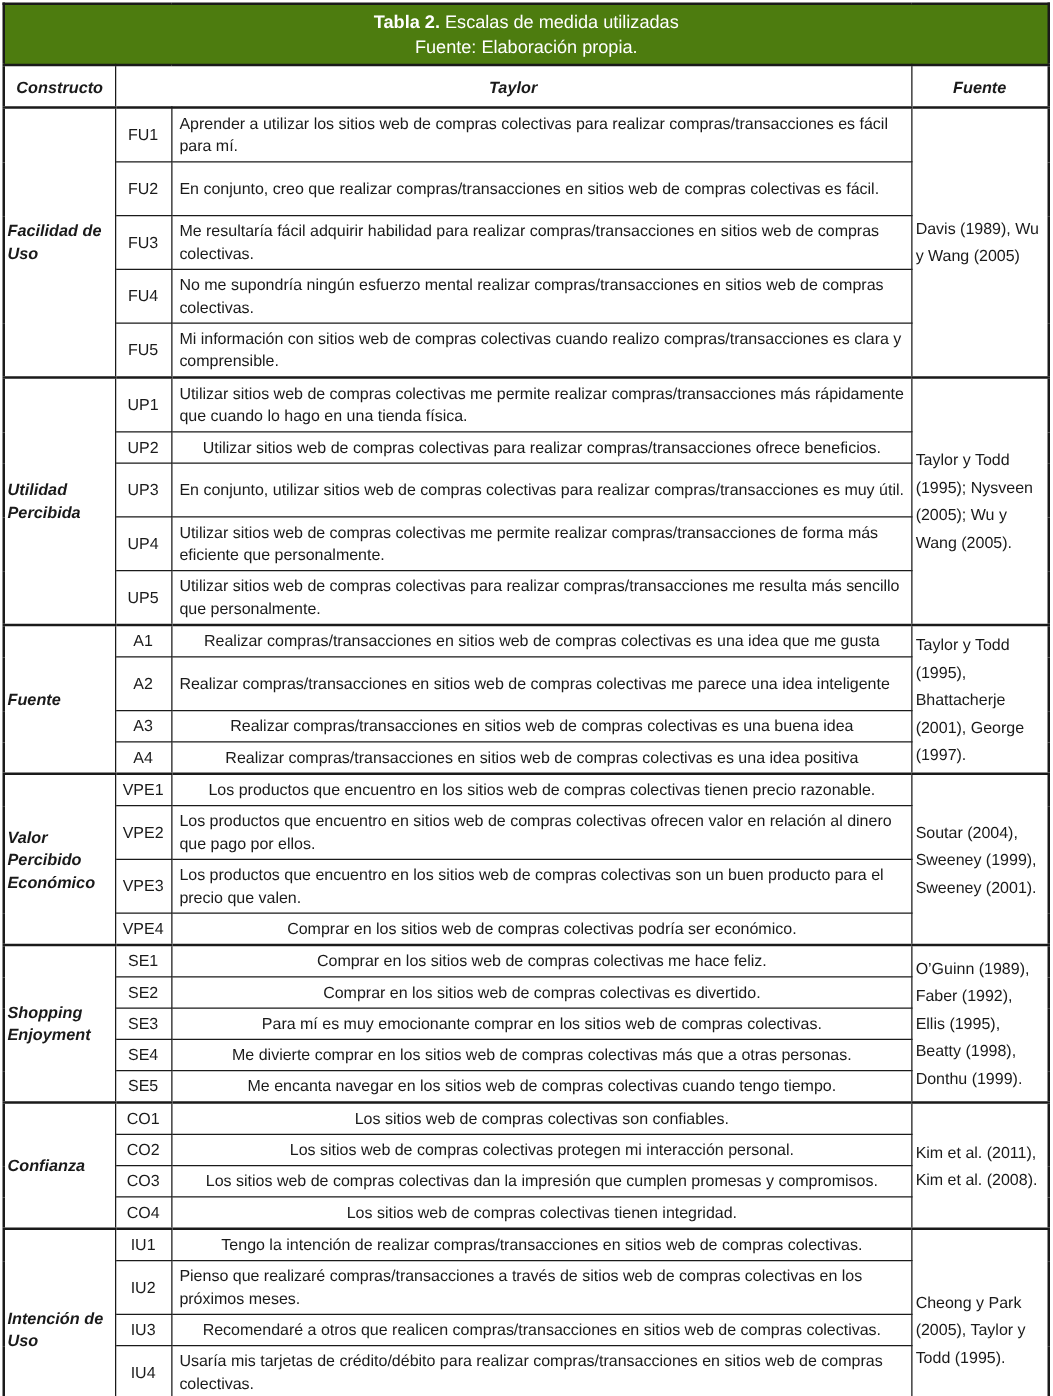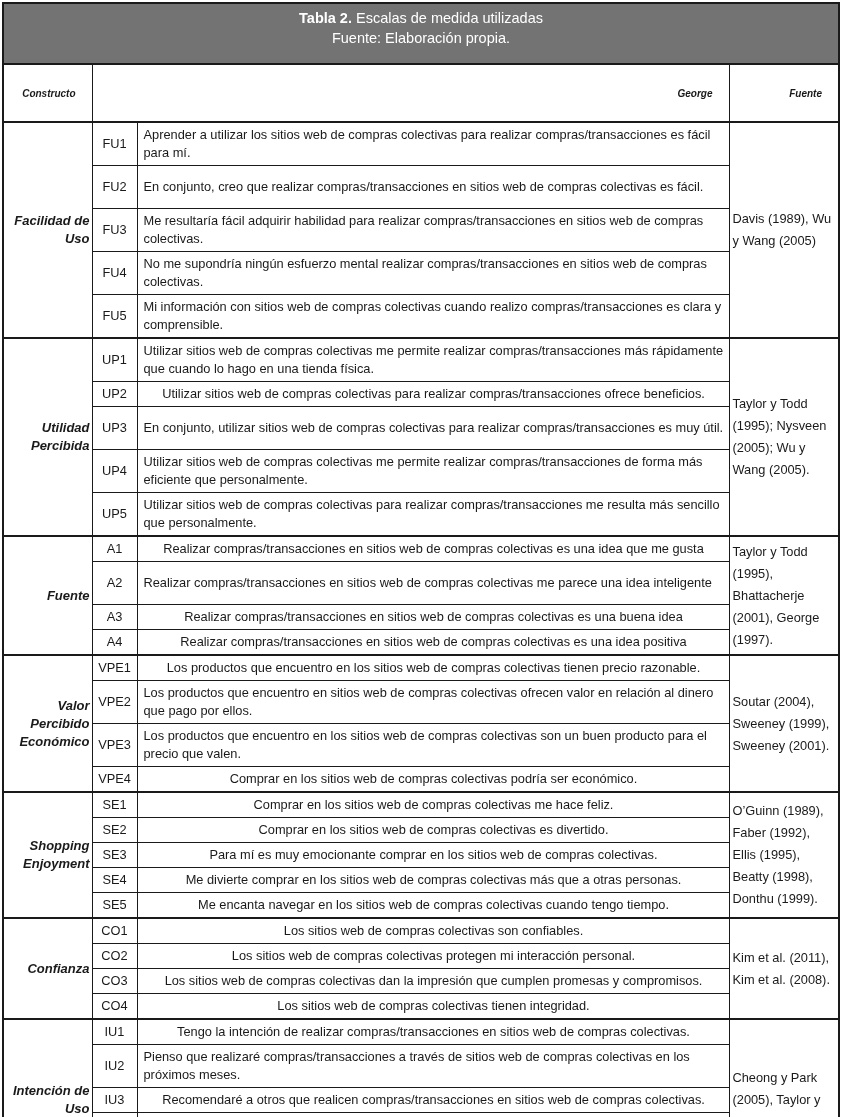--- a/index.html
+++ b/index.html
@@ -1,24 +1,24 @@
 <!DOCTYPE html>
 <html><head>
 <meta charset="utf-8">
 <style>
   html, body { margin:0; padding:0; background:#ffffff; }
   body { width:842px; height:1117px; overflow:hidden; font-family:"Liberation Sans", sans-serif; color:#1a1a1a; }
   .wrap { position:absolute; left:2px; top:2px; width:836px; }
   table { border-collapse:collapse; width:836px; table-layout:fixed; border:2px solid #1a1a1a; }
   col.c1 { width:89px; } col.c2 { width:45px; } col.c3 { width:592px; } col.c4 { width:110px; }
-  .title-row td { background:#737373; color:#ffffff; text-align:center; font-size:14.5px; line-height:20px; padding:4px 0 15px 0; border-bottom:2px solid #1a1a1a; }
+  .title-row td { background:#4d7c0f; color:#ffffff; text-align:center; font-size:14.5px; line-height:20px; padding:4px 0 3px 0; border-bottom:2px solid #1a1a1a; }
   .title-row b { font-weight:bold; }
-  .head-row th { font-style:italic; font-weight:bold; font-size:10px; height:24px; padding:16px; border:1px solid #1a1a1a; border-bottom:2px solid #1a1a1a; text-align:right; }
+  .head-row th { font-style:italic; font-weight:bold; font-size:13px; height:24px; padding:4px; border:1px solid #1a1a1a; border-bottom:2px solid #1a1a1a; text-align:center; }
   td { border:1px solid #1a1a1a; font-size:12.8px; line-height:18px; padding:0; vertical-align:middle; }
-  td.constructo { font-style:italic; font-weight:bold; text-align:right; font-size:13px; line-height:18px; padding:0 2px; }
+  td.constructo { font-style:italic; font-weight:bold; text-align:left; font-size:13px; line-height:18px; padding:0 2px; }
   td.code { text-align:center; }
   td.item { padding:2px 5px 2px 6px; }
   td.fuente { text-align:left; line-height:22px; padding:0 3px; }
   tr.r1 td.item, tr.r1 td.code { height:20px;text-align:center; }
   tr.r2 td.item { height:38px; }
   tr.group-end td { border-bottom:2px solid #1a1a1a; }
   td.constructo, td.fuente { border-bottom:2px solid #1a1a1a; }
 </style>
 </head>
 <body>
@@ -33,21 +33,21 @@
       </colgroup>
     <thead>
       <tr class="title-row">
         <td colspan="4">
           <div><b>Tabla 2.</b><span> Escalas de medida utilizadas</span></div>
           <div>Fuente: Elaboración propia.</div>
         </td>
       </tr>
       <tr class="head-row">
         <th>Constructo</th>
-        <th colspan="2">George</th>
+        <th colspan="2">Taylor</th>
         <th>Fuente</th>
       </tr>
     </thead>
     <tbody id="tbody">
         <tr class="r2">
           <td class="constructo" rowspan="5">Facilidad de Uso</td>
           <td class="code">FU1</td>
           <td class="item">Aprender a utilizar los sitios web de compras colectivas para realizar compras/transacciones es fácil para mí.</td>
           <td class="fuente" rowspan="5">Davis (1989), Wu y Wang (2005)</td>
         </tr>

